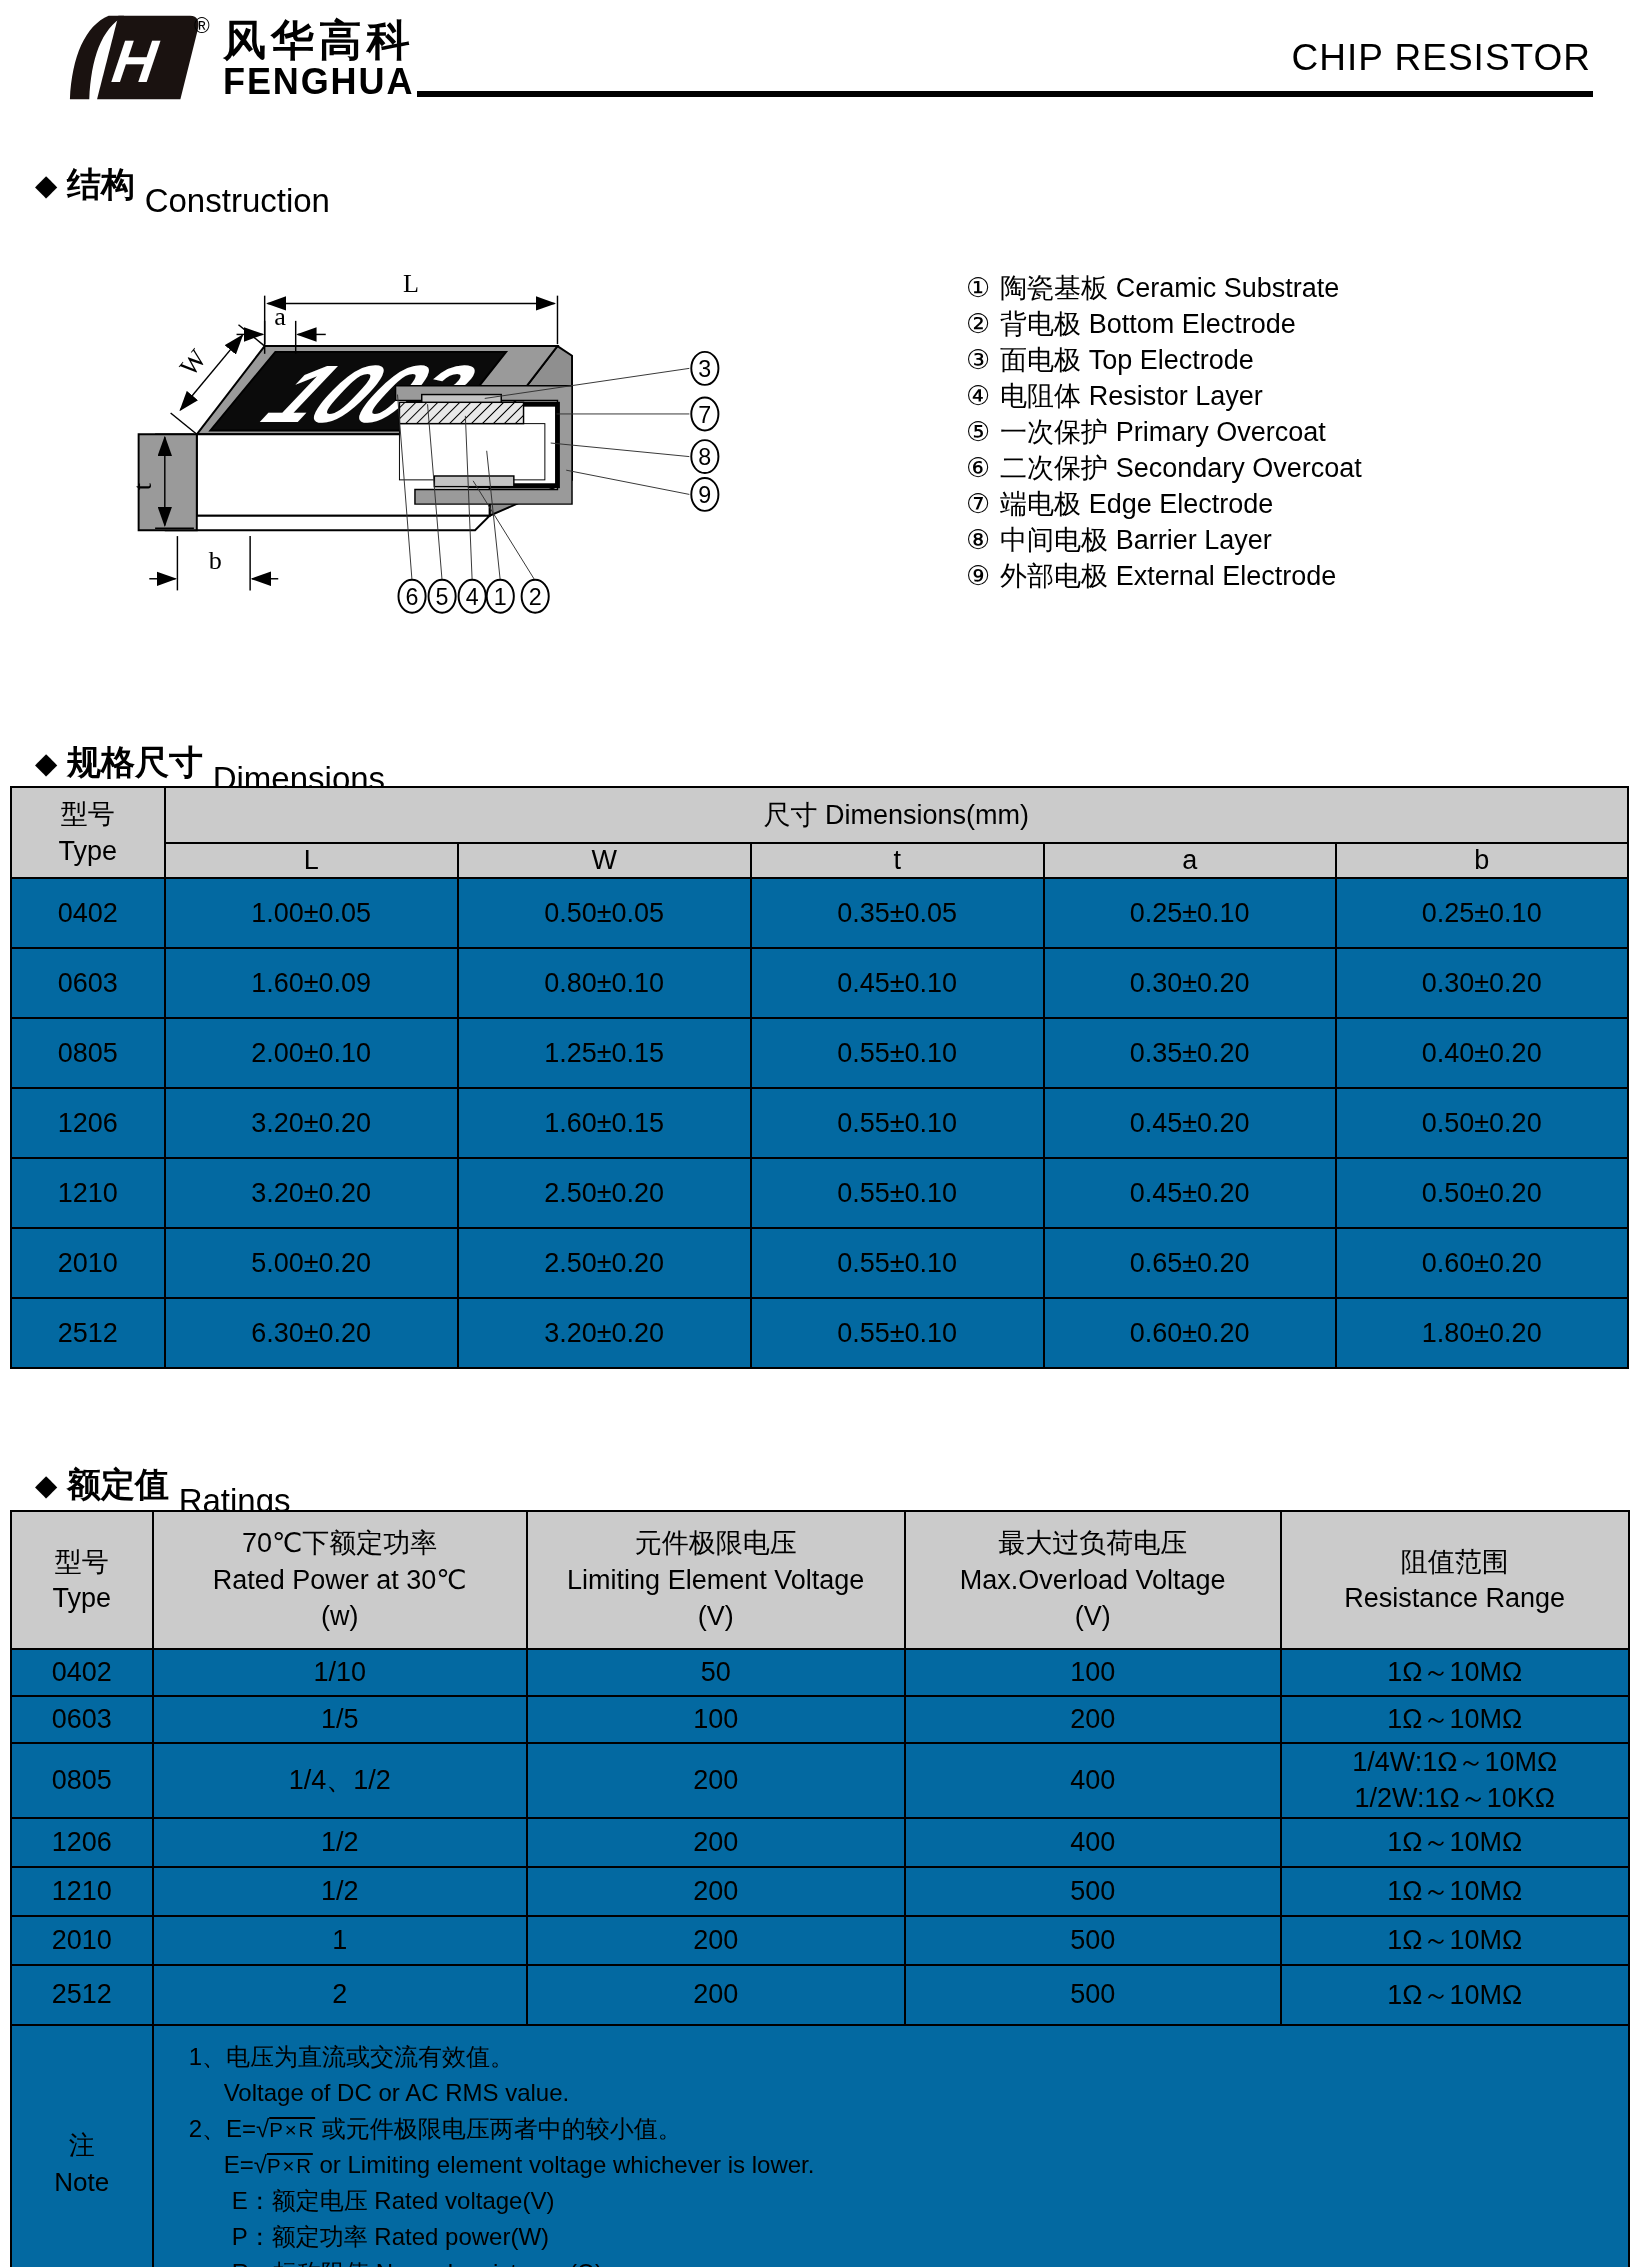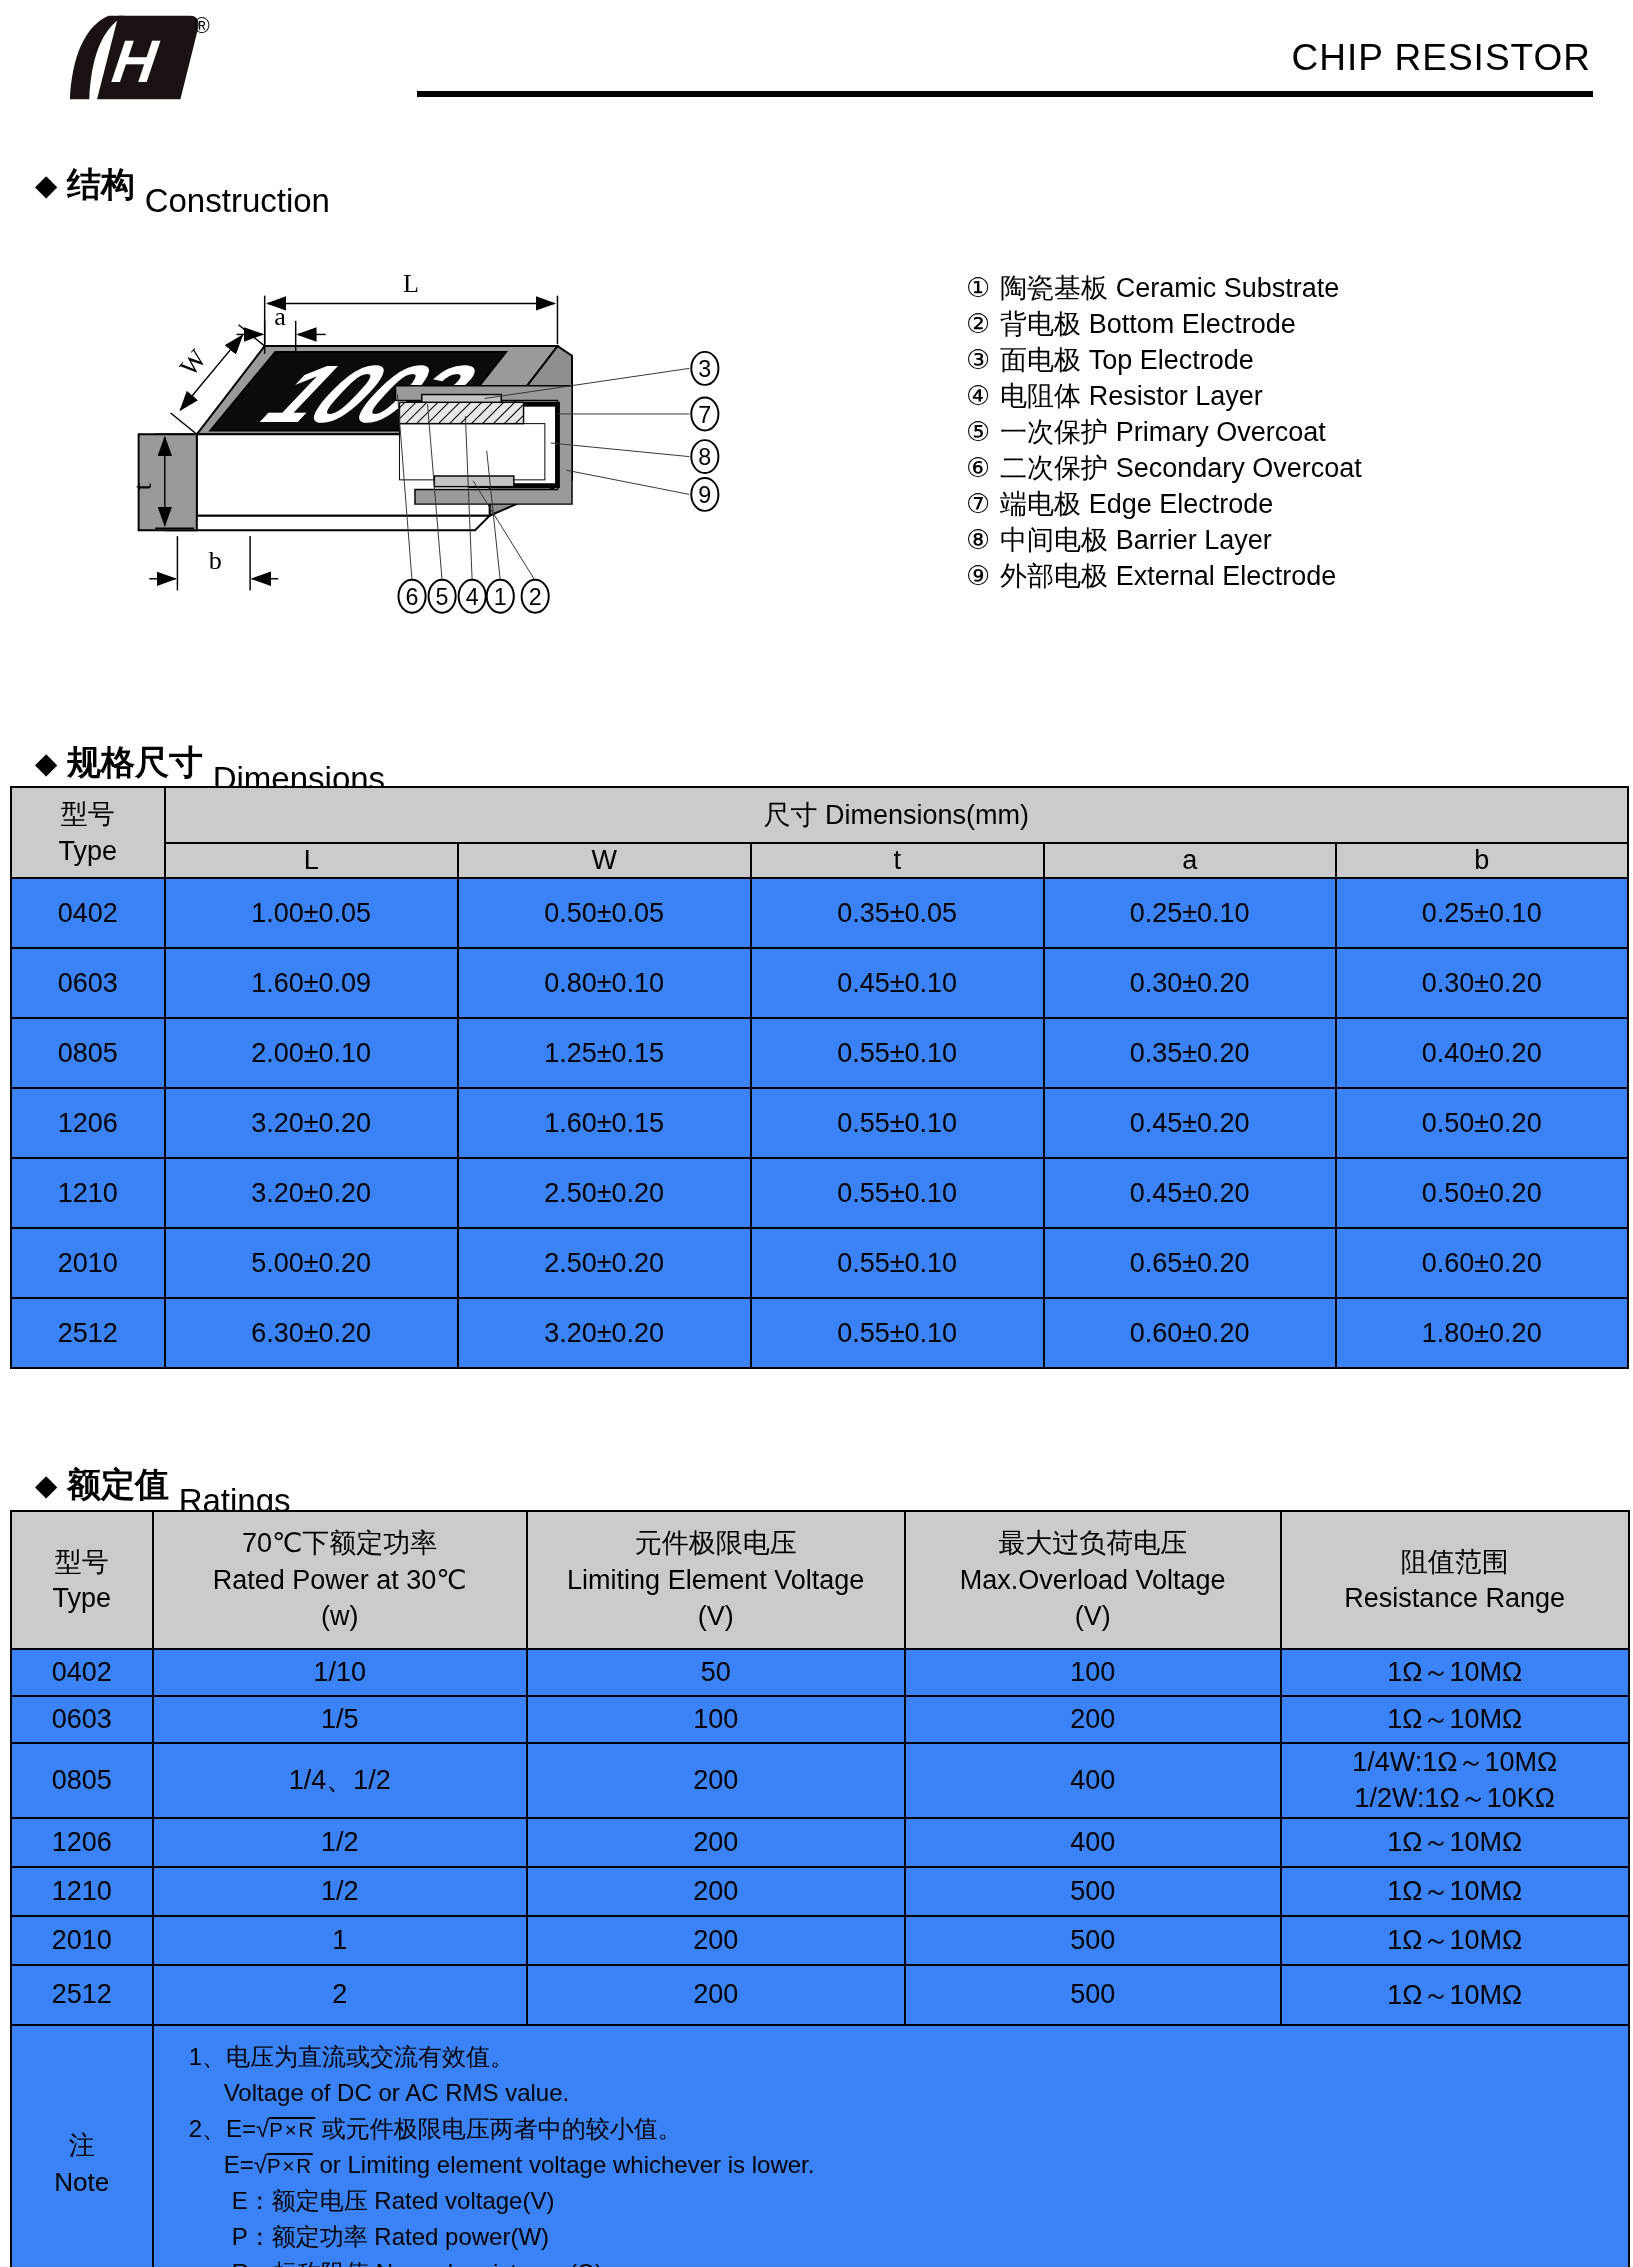--- a/index.html
+++ b/index.html
@@ -19,21 +19,21 @@
   .sec-diamond{font-size:29px;line-height:1;}
   .sec-cn{font-size:34px;font-weight:bold;}
   .sec-en{font-size:33px;margin-top:32px;}
 
   
   .legend{font-size:27px;line-height:36px;white-space:nowrap;}
   .legend .num{margin-right:9.7px;}
   .legend .cn{margin-right:7.8px;}
 
   
-  table{border-collapse:collapse;table-layout:fixed;background:#3b82f6;}
+  table{border-collapse:collapse;table-layout:fixed;background:#0369a1;}
   th,td{border:2.9px solid #000;text-align:center;vertical-align:middle;
         font-size:27px;font-weight:normal;padding:0;overflow:hidden;}
   thead th{background:#cbcbcb;}
   .hdr2{line-height:1.35;}
   .pre{white-space:pre-line;line-height:1.35;}
 
   
   .note-label{font-size:26px;line-height:1.4;}
   .note-body{text-align:left;padding:13.6px 9.7px 9.7px 35px;}
   .note-line{font-size:24px;line-height:1.5;}
@@ -48,20 +48,24 @@
 <body>
 
 <div class="page">
 
   <svg class="abs" style="left:56px;top:9.7px;" width="146" height="93" viewBox="0 0 150 96">
     <path d="M14,92 C16,48 30,16 54,6 L70,6 C46,20 36,50 34,92 Z" fill="#1a1210"></path>
     <path d="M42,92 L64,6 L138,6 C146,6 148,12 146,20 L128,92 Z" fill="#1a1210"></path>
     <text x="66" y="74" font-size="62" font-style="italic" font-weight="bold" fill="#fff" transform="skewX(-8)">H</text>
   </svg>
   <div class="abs reg-mark" style="left:194px;top:13.6px;">®</div>
+  <div class="abs" style="left:223px;top:19.4px;">
+    <div class="brand-cn">风华高科</div>
+    <div class="brand-en">FENGHUA</div>
+  </div>
   <div class="abs doc-title" style="right:42px;top:37px;">CHIP RESISTOR</div>
   <div class="abs header-rule" style="left:417px;top:91px;width:1176px;"></div>
 
   <div class="abs sec-head" style="left:35px;top:150px;">
     <span class="sec-diamond">◆</span>
     <span class="sec-cn">结构</span>
     <span class="sec-en">Construction</span>
   </div>
 
   <svg class="abs" style="left:58px;top:189px;" width="679" height="446" viewBox="0 0 700 460">

